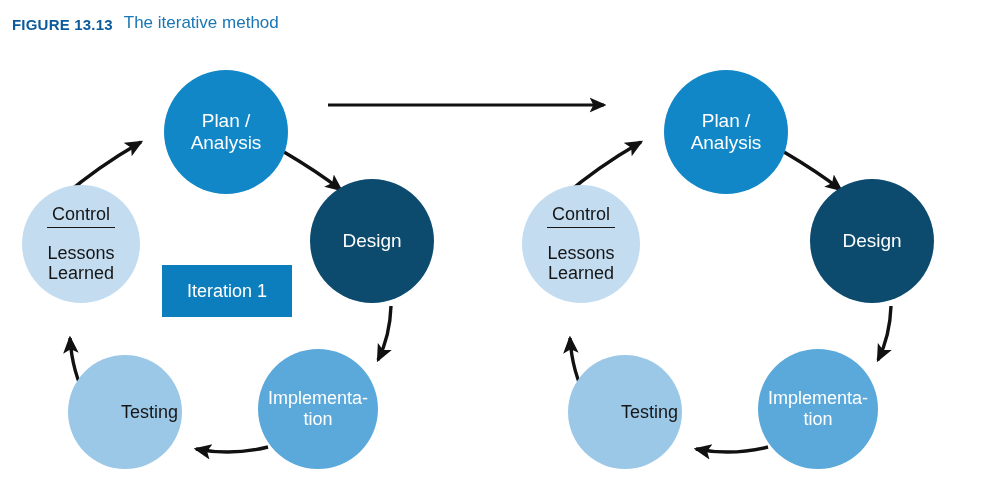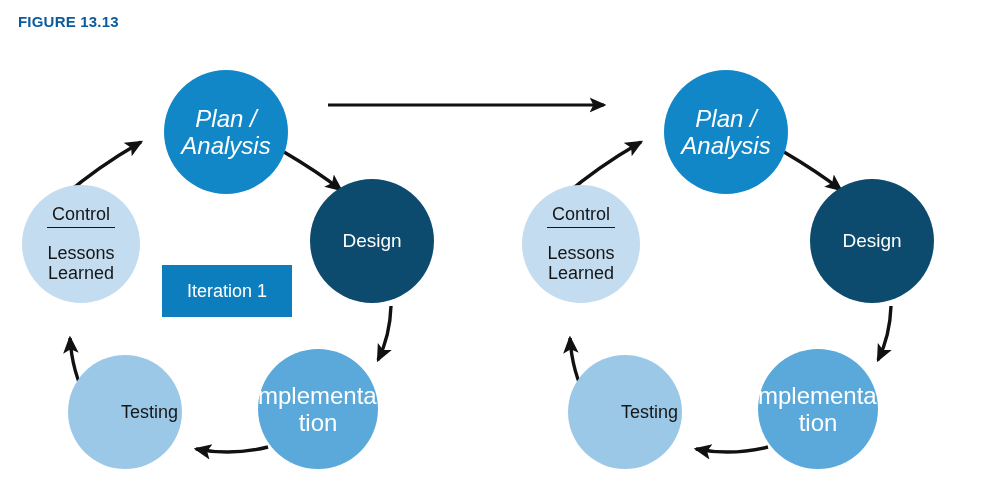--- a/index.html
+++ b/index.html
@@ -11,21 +11,21 @@
     width: 999px;
     height: 485px;
     position: relative;
     overflow: hidden;
     font-family: "Liberation Sans", sans-serif;
   }
 
   
   #figure-header {
     position: absolute;
-    left: 18px;
+    left: 12px;
     top: 13px;
     display: flex;
     align-items: flex-end;
     white-space: nowrap;
   }
   #figure-header .fig-label {
     font-family: "Liberation Sans", sans-serif;
     font-size: 15px;
     font-weight: bold;
     letter-spacing: 0.2px;
@@ -78,34 +78,33 @@
   }
   .node .node-text {
     display: block;
     padding: 0 4px;
   }
 
   .node-plan {
     width: 124px; height: 124px;
     background: #1187c8;
     color: #ffffff;
-    font-size: 24px;
-    font-style: italic;
+    font-size: 19px;
   }
   .node-design {
     width: 124px; height: 124px;
     background: #0c4a6e;
     color: #ffffff;
     font-size: 19px;
   }
   .node-implementation {
     width: 120px; height: 120px;
     background: #5ba9da;
     color: #ffffff;
-    font-size: 24px;
+    font-size: 18px;
   }
   .node-testing {
     width: 114px; height: 114px;
     background: #9cc8e8;
     color: #161616;
     font-size: 18px;
   }
   .node-control {
     width: 118px; height: 118px;
     background: #c3dcf0;
@@ -143,20 +142,21 @@
     justify-content: center;
     font-size: 18px;
     box-sizing: border-box;
   }
 </style>
 </head>
 <body>
 
 <div id="figure-header">
   <span class="fig-label">FIGURE 13.13</span>
+  <span class="fig-title">The iterative method</span>
 </div>
 
 <div id="diagram-canvas">
 
   <svg id="diagram-svg" viewBox="0 0 999 485">
     <defs>
       <marker id="ah" viewBox="0 0 10 10" refX="8.6" refY="5" markerWidth="5.2" markerHeight="5.2" orient="auto-start-reverse">
         <path d="M 0 0.6 L 10 5 L 0 9.4 L 2.2 5 Z" fill="#111111"></path>
       </marker>
       <marker id="ah2" viewBox="0 0 10 10" refX="8.6" refY="5" markerWidth="5.2" markerHeight="5.2" orient="auto-start-reverse">

